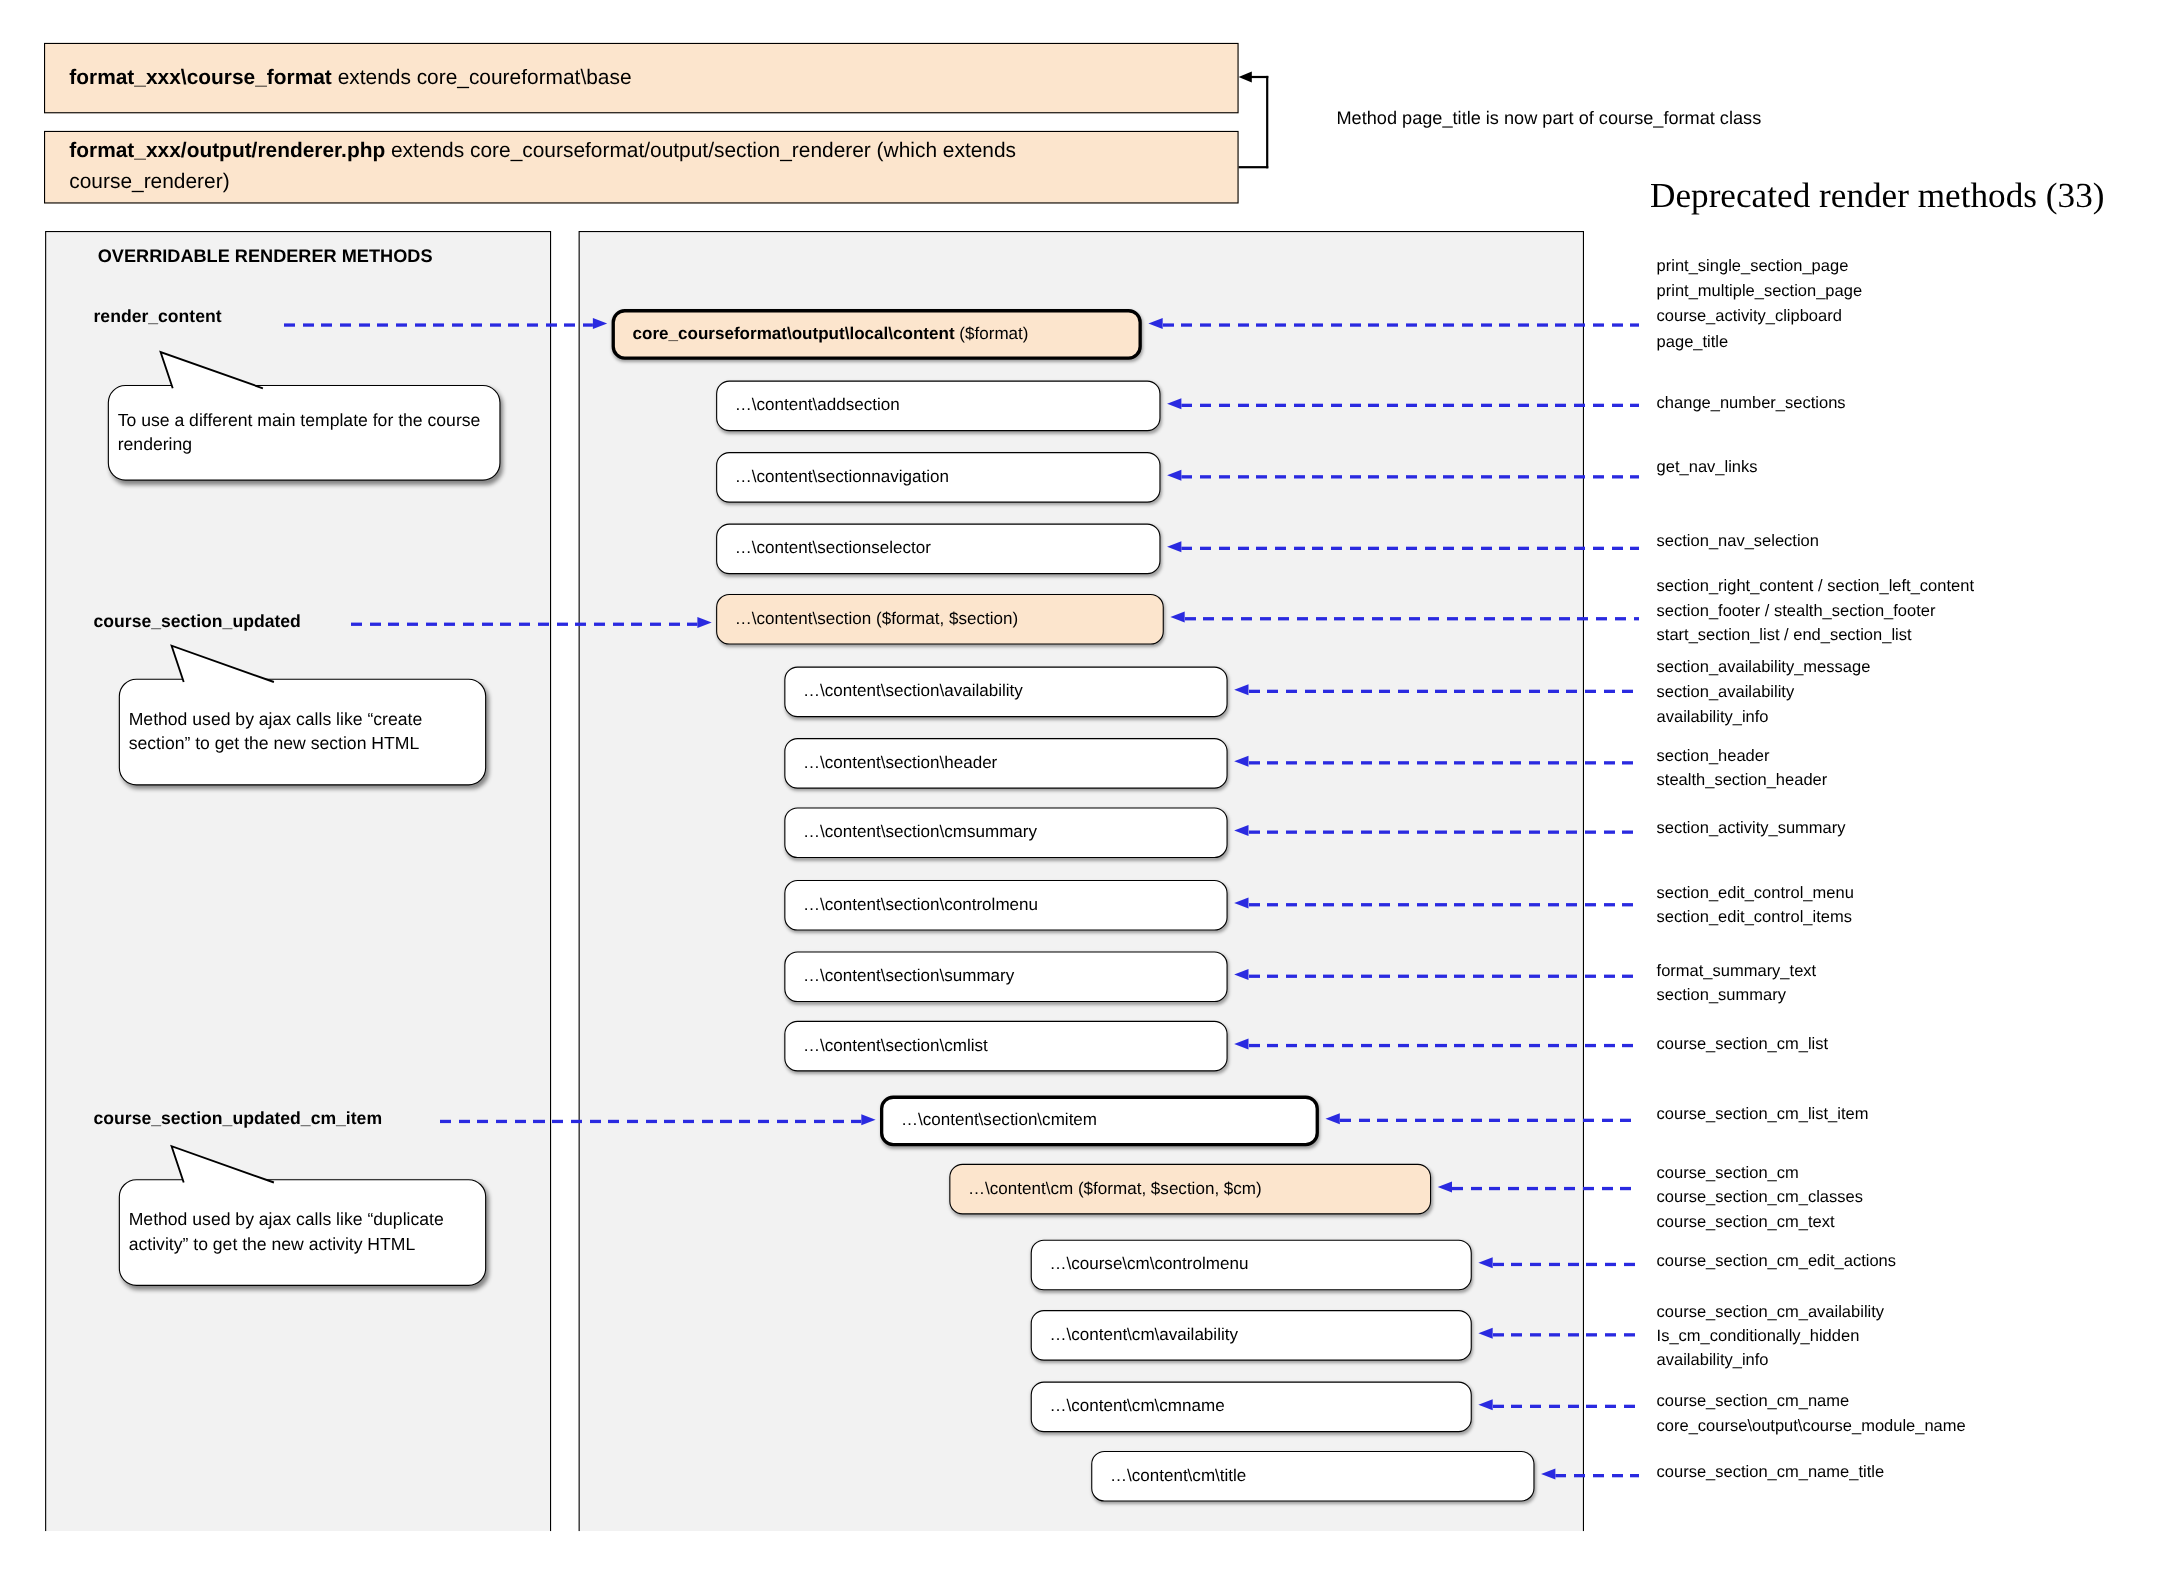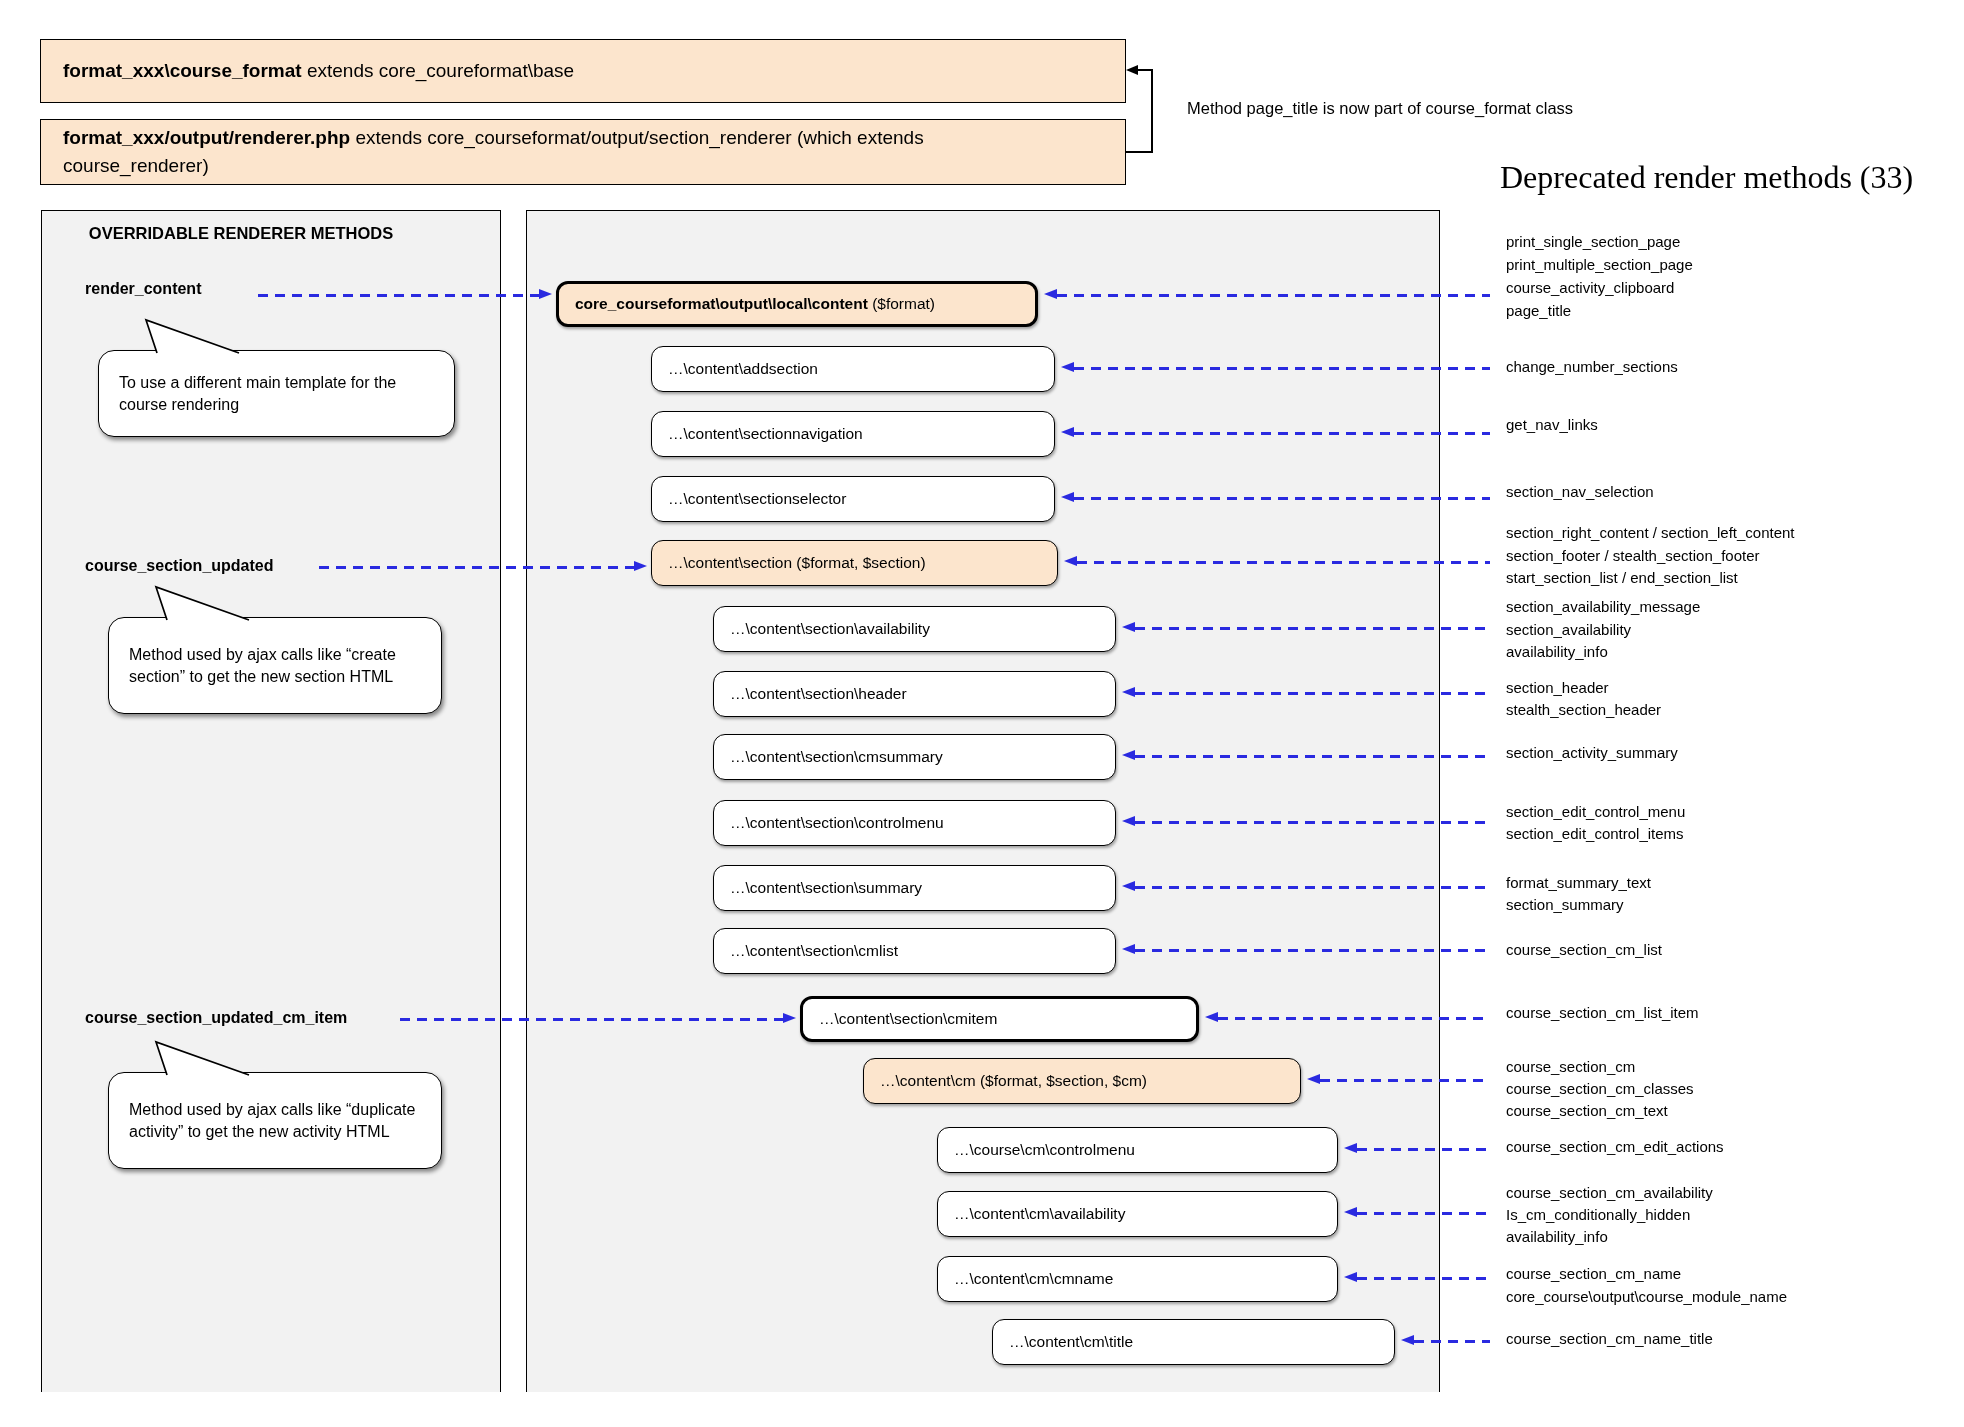--- a/index.html
+++ b/index.html
@@ -17,38 +17,38 @@
   .tbox{position:absolute;height:46px;background:#fff;border:1.7px solid #000;border-radius:12px;
         box-sizing:border-box;display:flex;align-items:center;padding:0 16px;font-size:15.5px;
         box-shadow:1px 2px 3px rgba(0,0,0,0.35);white-space:nowrap;}
   .tbox .b{font-weight:bold;}
   .peach{background:#fce5cd;}
   .thick{border-width:3px;}
   
   .mlabel{position:absolute;font-weight:bold;font-size:16px;white-space:nowrap;}
   
   .bubble{position:absolute;background:#fff;border:1.7px solid #000;border-radius:16px;
-          box-sizing:border-box;display:flex;align-items:center;padding:0 20px;font-size:16px;
+          box-sizing:border-box;display:flex;align-items:center;padding:0 8px;font-size:16px;
           line-height:1.35;box-shadow:2px 3px 4px rgba(0,0,0,0.45);}
   .tail{position:absolute;left:44px;top:-33px;width:104px;height:36px;overflow:visible;}
   
   .arrow{position:absolute;height:3px;
          background:repeating-linear-gradient(90deg,#2a2ae0 0 10px,transparent 10px 17px);}
   .ah{position:absolute;width:0;height:0;top:-5px;}
   .ah-r{right:-13px;border-left:13px solid #2a2ae0;border-top:5.5px solid transparent;border-bottom:5.5px solid transparent;}
   .ah-l{left:-13px;border-right:13px solid #2a2ae0;border-top:5.5px solid transparent;border-bottom:5.5px solid transparent;}
   
   .seg-h{position:absolute;height:0;border-top:2px solid #000;}
   .seg-v{position:absolute;width:0;border-left:2px solid #000;}
   .bah{position:absolute;width:0;height:0;border-right:12px solid #000;
        border-top:5px solid transparent;border-bottom:5px solid transparent;}
   
   .dep-title{position:absolute;left:1500px;top:159px;font-size:32px;white-space:nowrap;font-family:Liberation Serif, serif;}
   .rl{position:absolute;left:1506px;font-size:15px;white-space:nowrap;height:20px;line-height:20px;}
-  .note{position:absolute;left:1187px;top:99px;font-size:16.5px;white-space:nowrap;}
+  .note{position:absolute;left:1215px;top:99px;font-size:16.5px;white-space:nowrap;}
 </style>
 </head>
 <body>
 
 <div id="canvas">
 
   <div class="topbox" style="left:40px;top:39px;width:1086px;height:64px">
     <span><span class="b">format_xxx\course_format</span><span> extends core_coureformat\base</span></span>
   </div>
   <div class="topbox" style="left:40px;top:119px;width:1086px;height:66px">

